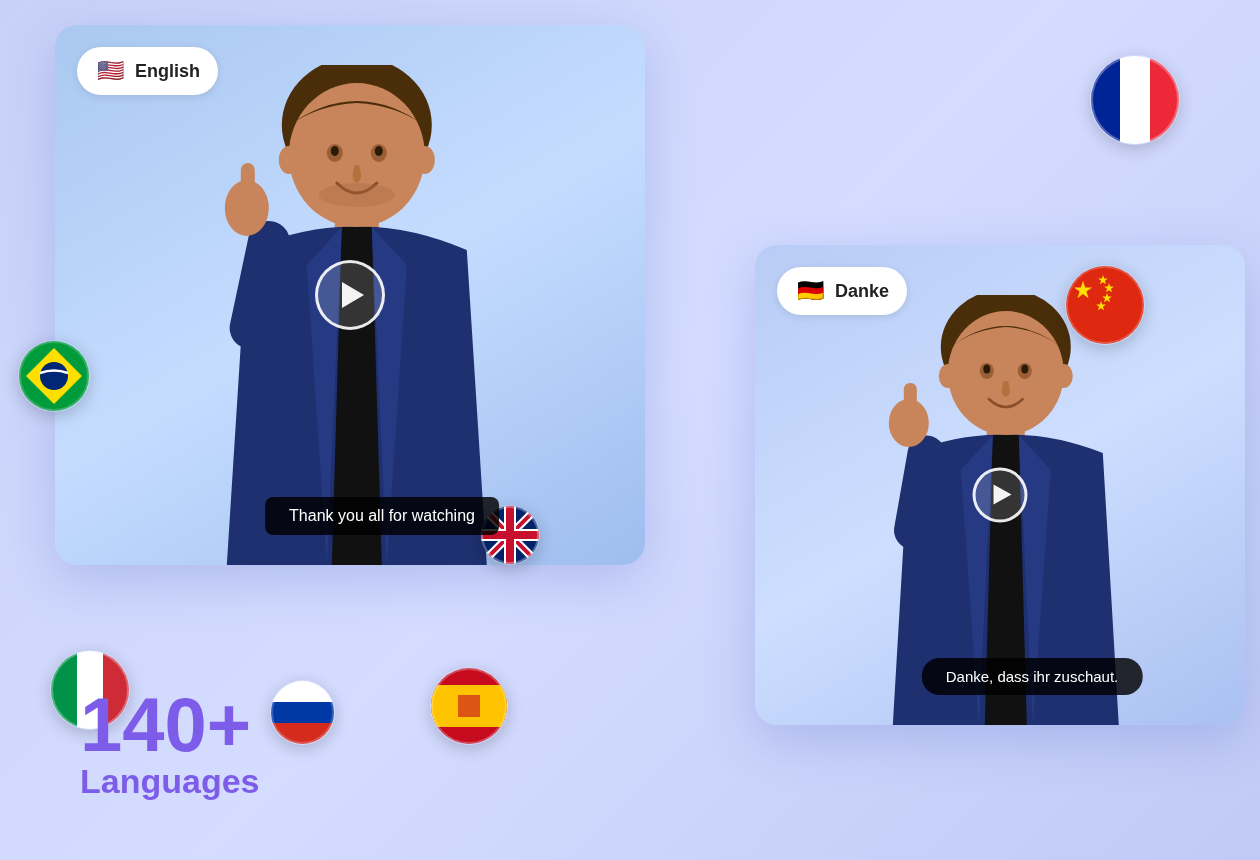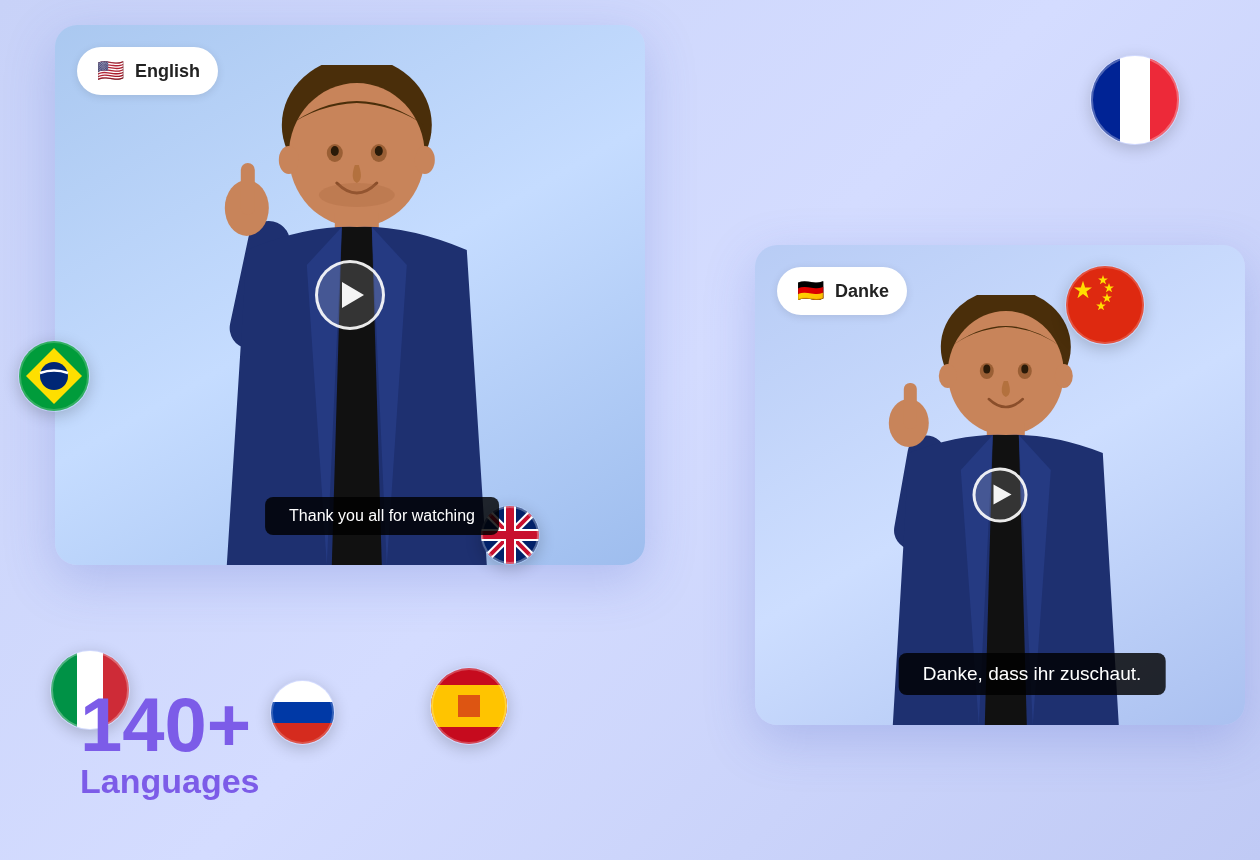--- a/index.html
+++ b/index.html
@@ -271,21 +271,21 @@
         <path d="M87,54 Q145,8 203,54 Q178,34 145,32 Q112,34 87,54 Z" fill="#4a2e0a"></path>
       </svg>
 
       <div class="lang-badge">
         <div class="flag-circle" style="font-size:22px;width:32px;height:32px;display:flex;align-items:center;justify-content:center;">🇩🇪</div>
         <span>Danke</span>
       </div>
 
       <div class="play-btn play-btn-small" style="top:52%;"></div>
 
-      <div class="subtitle-bar" style="font-size:19px;">Danke, dass ihr zuschaut.</div>
+      <div class="subtitle-bar" style="font-size:15px;border-radius:18px;">Danke, dass ihr zuschaut.</div>
 
     </div>
   </div>
 
   <div class="stats-container">
     <div class="stats-number">140+</div>
     <div class="stats-label">Languages</div>
   </div>
 
   <div class="float-flag" style="top:55px;right:80px;width:90px;height:90px;font-size:72px;display:flex;align-items:center;justify-content:center;background:none;box-shadow:0 4px 16px rgba(0,0,0,0.18);">

